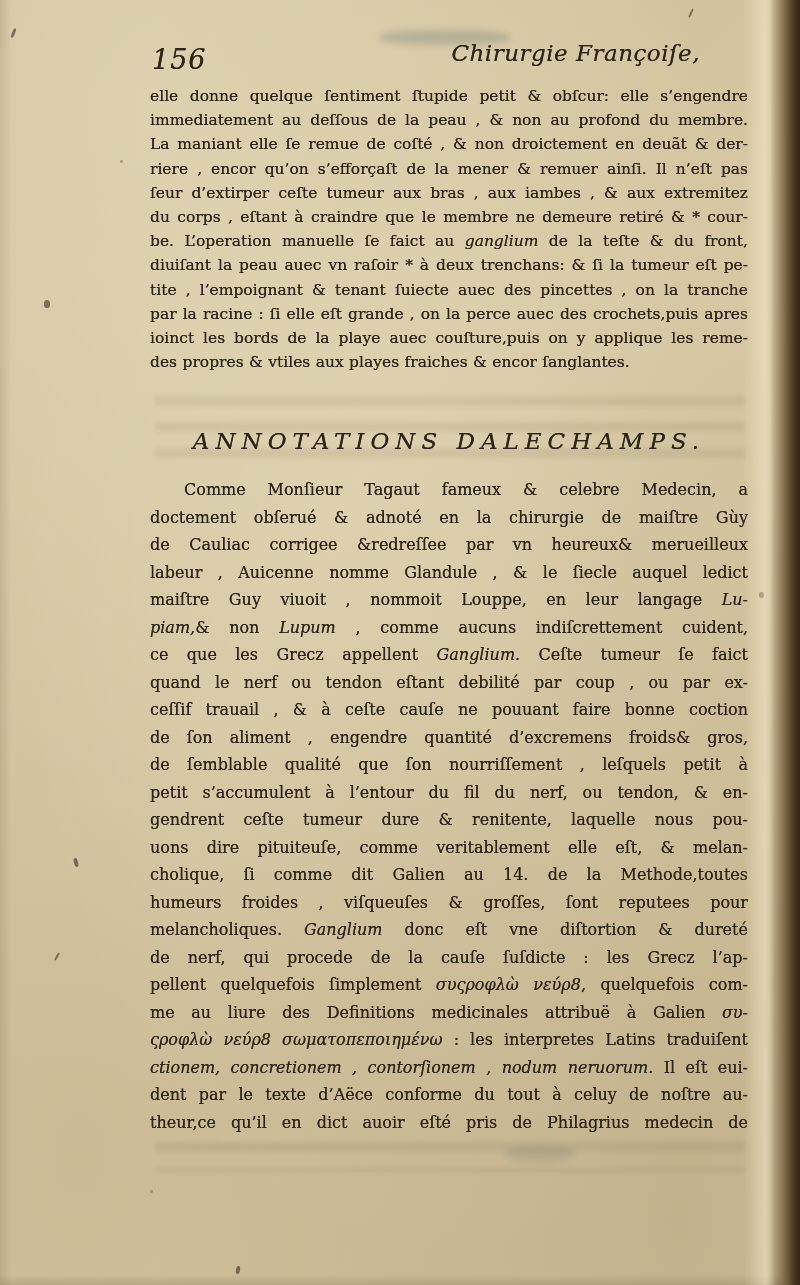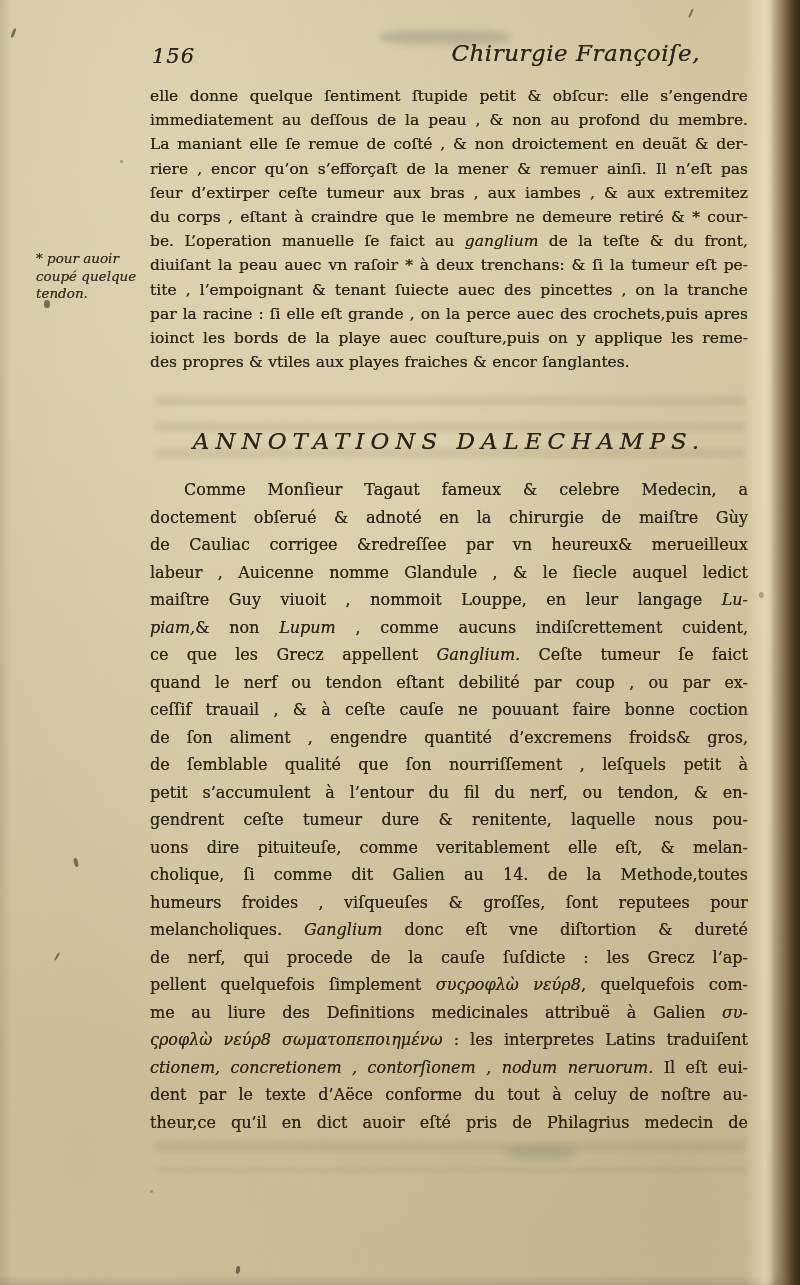--- a/index.html
+++ b/index.html
@@ -14,21 +14,21 @@
       radial-gradient(ellipse at 18% 8%,  rgba(246,239,215,0.35), transparent 60%),
       radial-gradient(ellipse at 55% 45%, rgba(255,248,224,0.14), transparent 70%),
       radial-gradient(ellipse at 85% 95%, rgba(118,96,58,0.20), transparent 55%),
       radial-gradient(ellipse at 10% 90%, rgba(130,108,68,0.12), transparent 50%),
       linear-gradient(135deg, rgba(150,128,88,0.10), rgba(150,128,88,0) 45%);
   }
   .ink{ text-shadow:0 0 0.5px rgba(45,37,23,0.85); }
 
   
   .pagenum{
-    position:absolute;left:152px;top:44px;font-size:21px;
+    position:absolute;left:152px;top:44px;font-size:27px;
     font-style:italic;letter-spacing:1px;
   }
   .runtitle{
     position:absolute;left:300px;top:40px;width:400px;text-align:right;
     font-size:23px;font-style:italic;letter-spacing:0.5px;
   }
 
   
   .para{position:absolute;left:150px;width:598px;}
   .para .line{
@@ -121,25 +121,20 @@
       <div class="line">ſeur d’extirper ceſte tumeur aux bras , aux iambes , &amp; aux extremitez</div>
       <div class="line">du corps , eſtant à craindre que le membre ne demeure retiré &amp; * cour-</div>
       <div class="line">be. L’operation manuelle ſe faict au <i>ganglium</i> de la teſte &amp; du front,</div>
       <div class="line">diuiſant la peau auec vn raſoir * à deux trenchans: &amp; ſi la tumeur eſt pe-</div>
       <div class="line">tite , l’empoignant &amp; tenant ſuiecte auec des pincettes , on la tranche</div>
       <div class="line">par la racine : ſi elle eſt grande , on la perce auec des crochets,puis apres</div>
       <div class="line">ioinct les bords de la playe auec couſture,puis on y applique les reme-</div>
       <div class="line">des propres &amp; vtiles aux playes fraiches &amp; encor ſanglantes.</div>
     </div>
 
-  <aside class="margin-note ink">
-      <div class="line">* pour auoir</div>
-      <div class="line">coupé quelque</div>
-      <div class="line">tendon.</div>
-    </aside>
 
   <h2 class="section-heading ink">ANNOTATIONS DALECHAMPS.</h2>
 
   <div class="para para2 ink">
       <div class="line">Comme Monſieur Tagaut fameux &amp; celebre Medecin, a</div>
       <div class="line">doctement obſerué &amp; adnoté en la chirurgie de maiſtre Gùy</div>
       <div class="line">de Cauliac corrigee &amp;redreſſee par vn heureux&amp; merueilleux</div>
       <div class="line">labeur , Auicenne nomme Glandule , &amp; le ſiecle auquel ledict</div>
       <div class="line">maiſtre Guy viuoit , nommoit Louppe, en leur langage <i>Lu-</i></div>
       <div class="line"><i>piam,</i>&amp; non <i>Lupum</i> , comme aucuns indiſcrettement cuident,</div>

